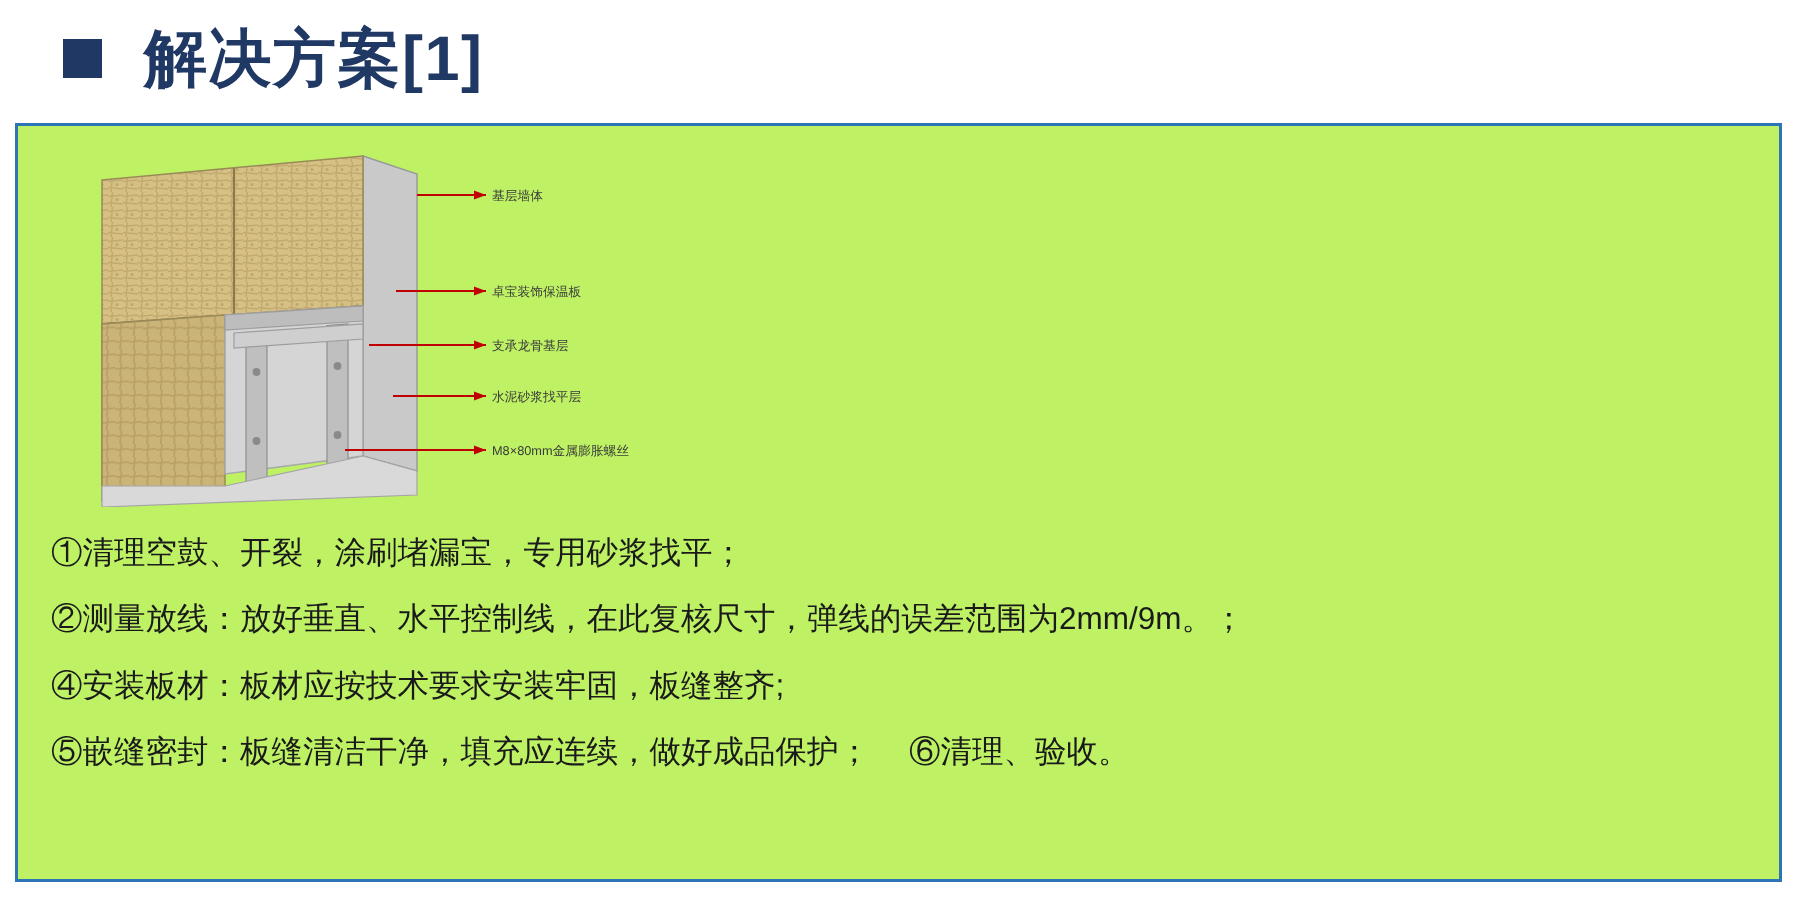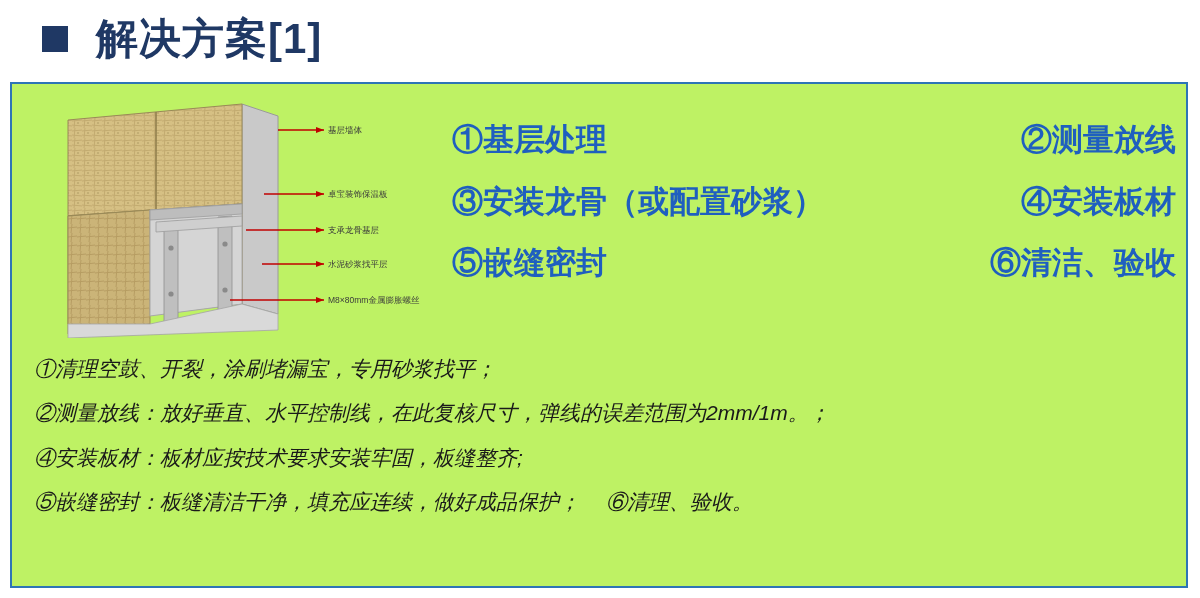--- a/index.html
+++ b/index.html
@@ -103,21 +103,20 @@
     left: 22px;
     top: 272px;
     right: 14px;
   }
   .detail-line {
     font-size: 21px;
     color: #1a1a1a;
     line-height: 1.25;
     margin-bottom: 18px;
     white-space: nowrap;
-    font-style: italic;
   }
   .detail-line:last-child {
     margin-bottom: 17px;
   }
   .detail-extra {
     margin-left: 26px;
   }
 </style>
 </head>
 <body>
@@ -185,32 +184,24 @@
         </g>
 
         <text class="fig-label" x="296" y="35">基层墙体</text>
         <text class="fig-label" x="296" y="99">卓宝装饰保温板</text>
         <text class="fig-label" x="296" y="135">支承龙骨基层</text>
         <text class="fig-label" x="296" y="169">水泥砂浆找平层</text>
         <text class="fig-label" x="296" y="205">M8×80mm金属膨胀螺丝</text>
       </svg>
     </div>
 
-    <div class="steps">
-      <div class="step">①基层处理</div>
-      <div class="step right">②测量放线</div>
-      <div class="step">③安装龙骨（或配置砂浆）</div>
-      <div class="step right">④安装板材</div>
-      <div class="step">⑤嵌缝密封</div>
-      <div class="step right">⑥清洁、验收</div>
-    </div>
 
     <div class="details">
       <div class="detail-line">①清理空鼓、开裂，涂刷堵漏宝，专用砂浆找平；</div>
-      <div class="detail-line">②测量放线：放好垂直、水平控制线，在此复核尺寸，弹线的误差范围为2mm/1m。；</div>
+      <div class="detail-line">②测量放线：放好垂直、水平控制线，在此复核尺寸，弹线的误差范围为2mm/9m。；</div>
       <div class="detail-line">④安装板材：板材应按技术要求安装牢固，板缝整齐;</div>
       <div class="detail-line">
         <span>⑤嵌缝密封：板缝清洁干净，填充应连续，做好成品保护；</span><span class="detail-extra">⑥清理、验收。</span>
       </div>
     </div>
 
   </div>
 </div>
 
 </body></html>

